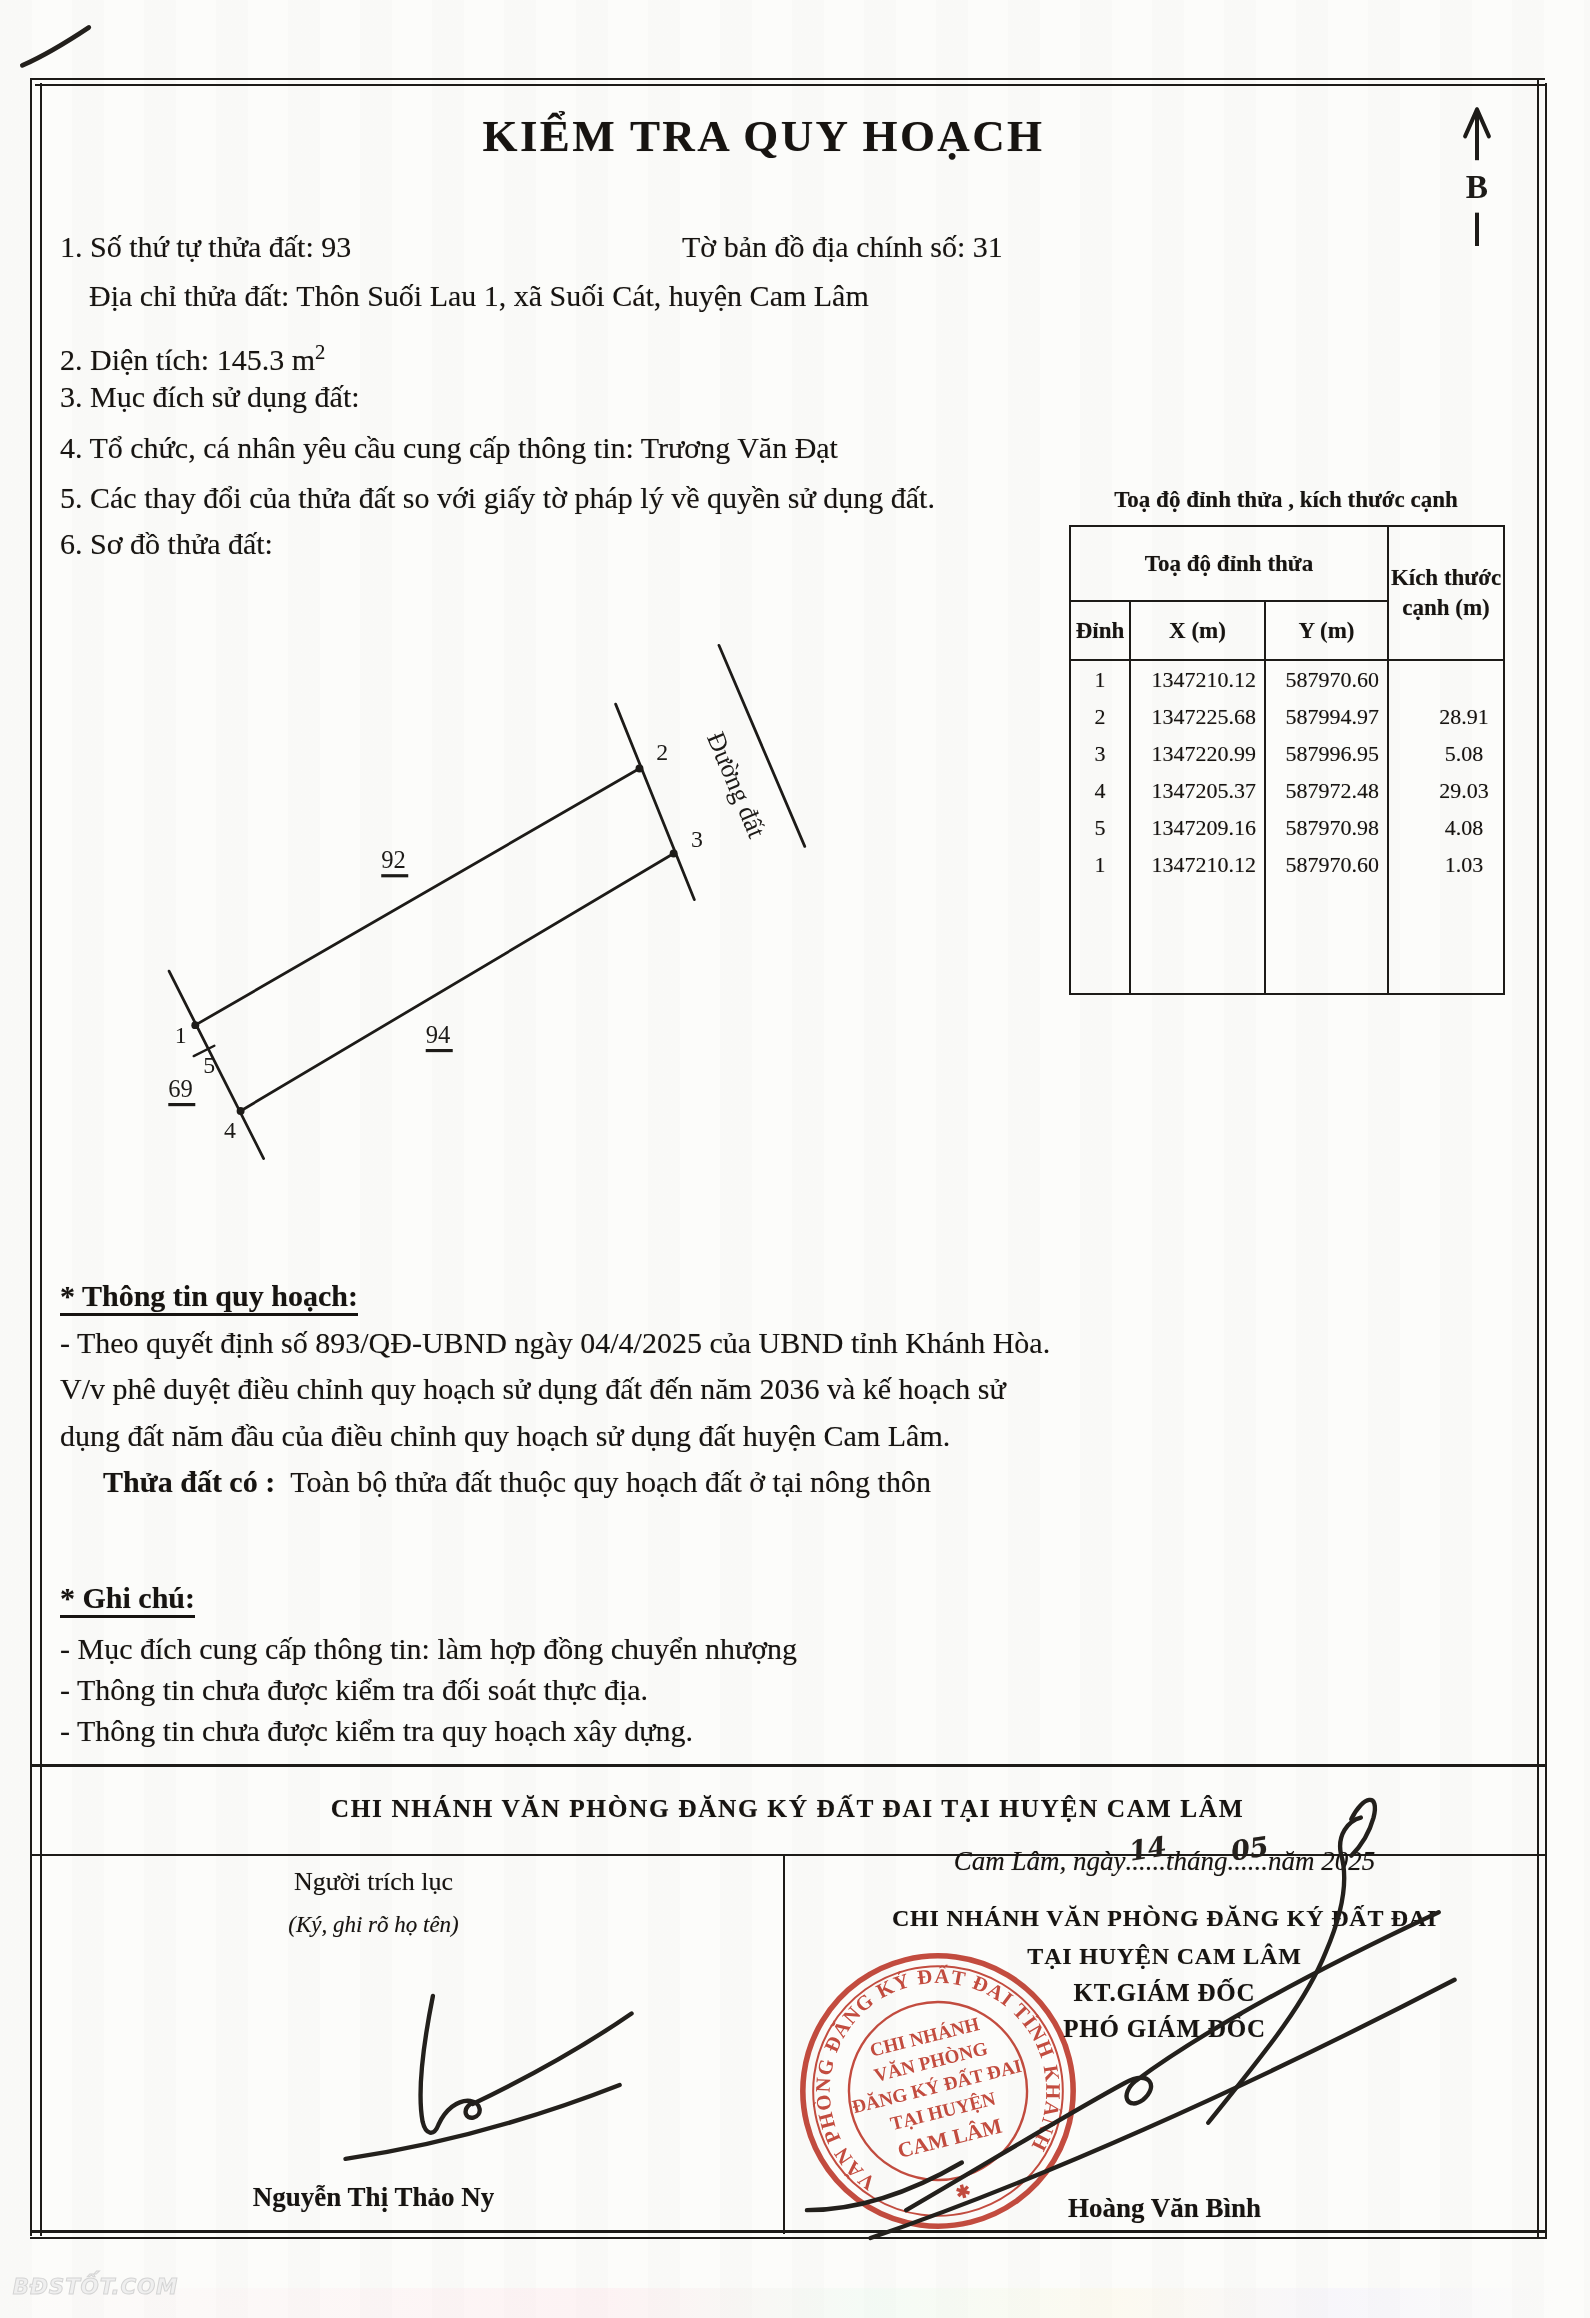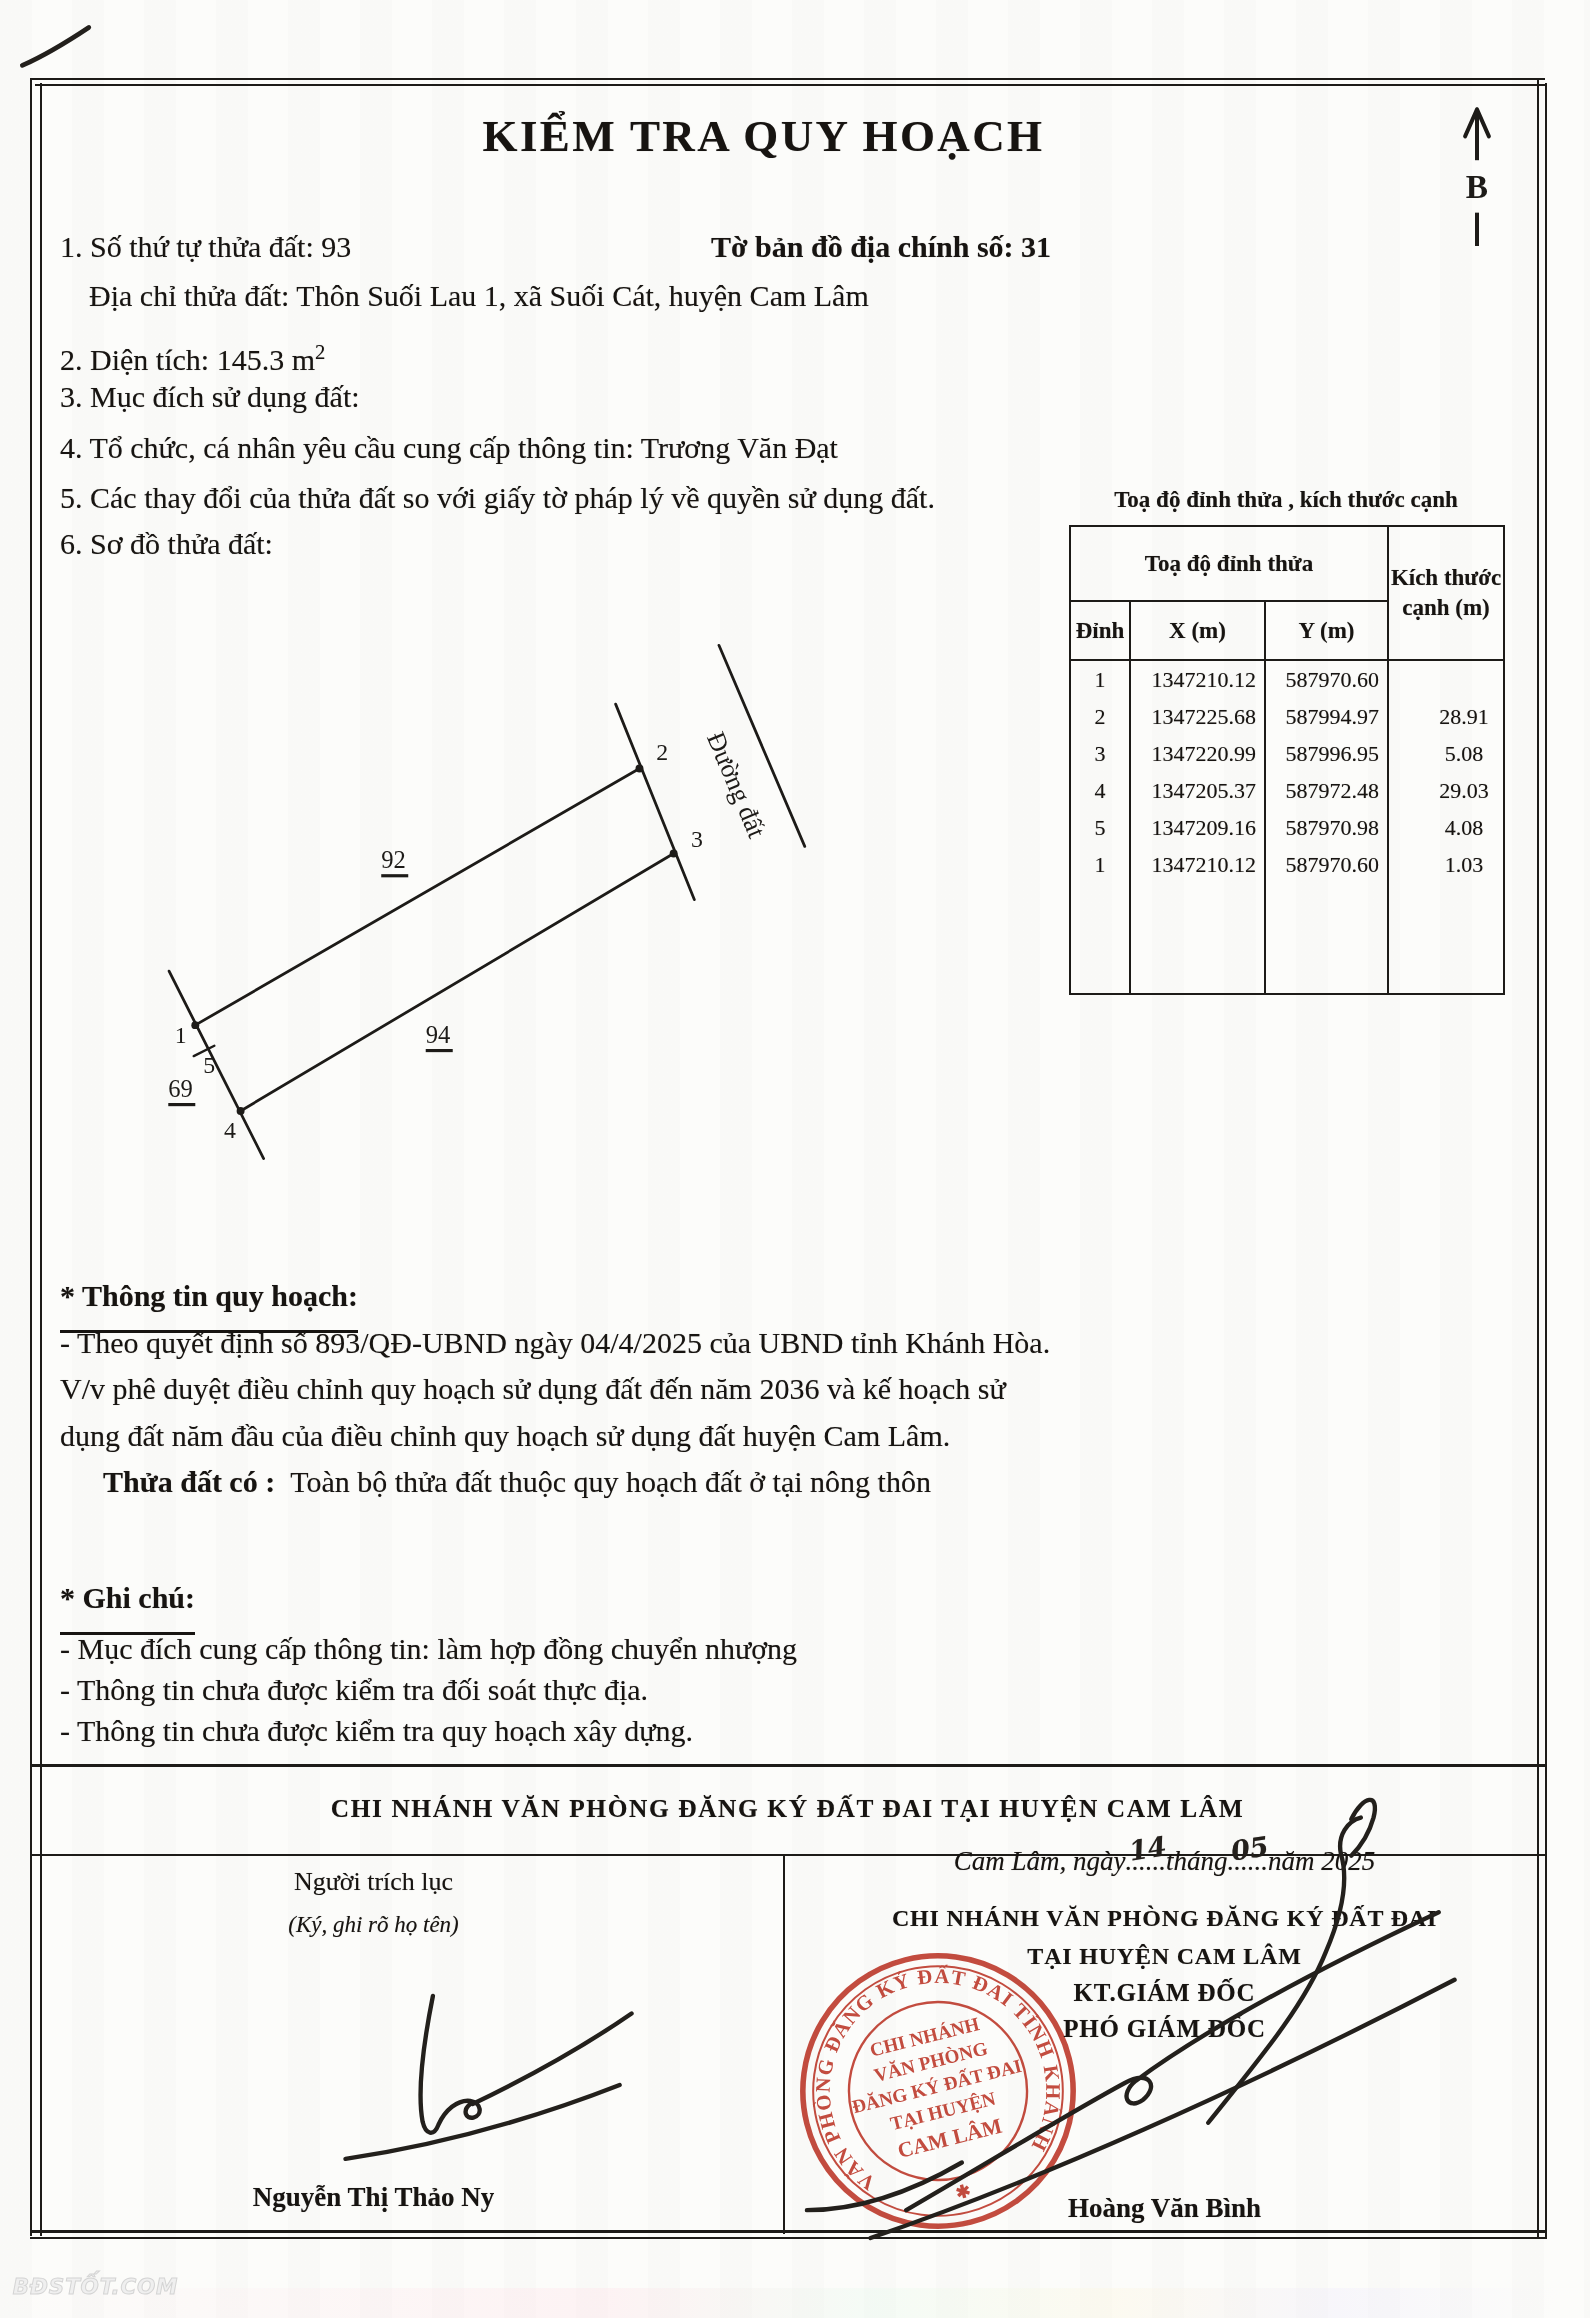--- a/index.html
+++ b/index.html
@@ -32,21 +32,21 @@
   table.coord th{font-weight:700;font-size:23px;text-align:center;}
   th.hgroup{height:73px;}
   th.hsize{line-height:1.3;font-size:23px;margin-top:26px;}
   tr.subhead th{height:57px;}
   td.body-col{height:332px;vertical-align:top;padding-top:45px;}
   .cell-line{line-height:37px;height:37px;text-align:center;white-space:nowrap;}
   td.num .cell-line{text-align:right;padding-right:8px;}
   td.kt .cell-line{text-align:center;margin-left:36px;}
   
   .sec-head{font-size:30px;font-weight:700;}
-  .sec-head span{border-bottom:3.2px solid #171411;padding-bottom:18px;}
+  .sec-head span{border-bottom:3.2px solid #171411;padding-bottom:1px;}
   .body-line{font-size:30px;white-space:nowrap;}
   .b{font-weight:700;}
   
   .office-header{left:32px;top:1794px;width:1511px;text-align:center;font-size:25.4px;font-weight:700;letter-spacing:1.6px;}
   .left-title{left:127px;top:1867px;width:493px;text-align:center;font-size:26px;}
   .left-note{left:127px;top:1912px;width:493px;text-align:center;font-size:23px;font-style:italic;}
   .left-name{left:127px;top:2182px;width:493px;text-align:center;font-size:27px;font-weight:700;}
   .rc{left:787px;width:755px;text-align:center;}
   .date-line{top:1846px;font-size:27px;font-style:italic;}
   .dotwrap{position:relative;display:inline-block;}
@@ -98,21 +98,21 @@
   <svg class="abs" style="left:1441px;top:103px;" width="72" height="147" viewBox="0 0 90 185">
     <g>
       <path d="M 45 8 L 45 72" stroke="#1d1b18" stroke-width="5" fill="none"></path>
       <path d="M 45 8 L 30 42 M 45 8 L 60 42" stroke="#1d1b18" stroke-width="5" fill="none" stroke-linecap="round"></path>
       <path d="M 45 138 L 45 180" stroke="#1d1b18" stroke-width="5" fill="none"></path>
     </g>
     <text x="45" y="120" text-anchor="middle" font-size="42" font-weight="bold" fill="#1d1b18">B</text>
   </svg>
 
   <div class="abs doc info-line" style="left:60px;top:229px;">1. Số thứ tự thửa đất: 93</div>
-  <div class="abs doc info-line" style="left:711px;top:229px;font-weight:bold;">Tờ bản đồ địa chính số: 31</div>
+  <div class="abs doc info-line" style="left:682px;top:229px;">Tờ bản đồ địa chính số: 31</div>
   <div class="abs doc info-line" style="left:89px;top:278px;">Địa chỉ thửa đất: Thôn Suối Lau 1, xã Suối Cát, huyện Cam Lâm</div>
   <div class="abs doc info-line" style="left:60px;top:328px;margin-top:12px;"><span>2. Diện tích: 145.3  m</span><sup>2</sup></div>
   <div class="abs doc info-line" style="left:60px;top:379px;">3. Mục đích sử dụng đất:</div>
   <div class="abs doc info-line" style="left:60px;top:430px;">4. Tổ chức, cá nhân yêu cầu cung cấp thông tin: Trương Văn Đạt</div>
   <div class="abs doc info-line" style="left:60px;top:480px;">5. Các thay đổi của thửa đất so với giấy tờ pháp lý về quyền sử dụng đất.</div>
   <div class="abs doc info-line" style="left:60px;top:526px;">6. Sơ đồ thửa đất:</div>
 
   <div class="abs doc tbl-caption">Toạ độ đỉnh thửa , kích thước cạnh</div>
   <table class="coord doc">
     <colgroup>

